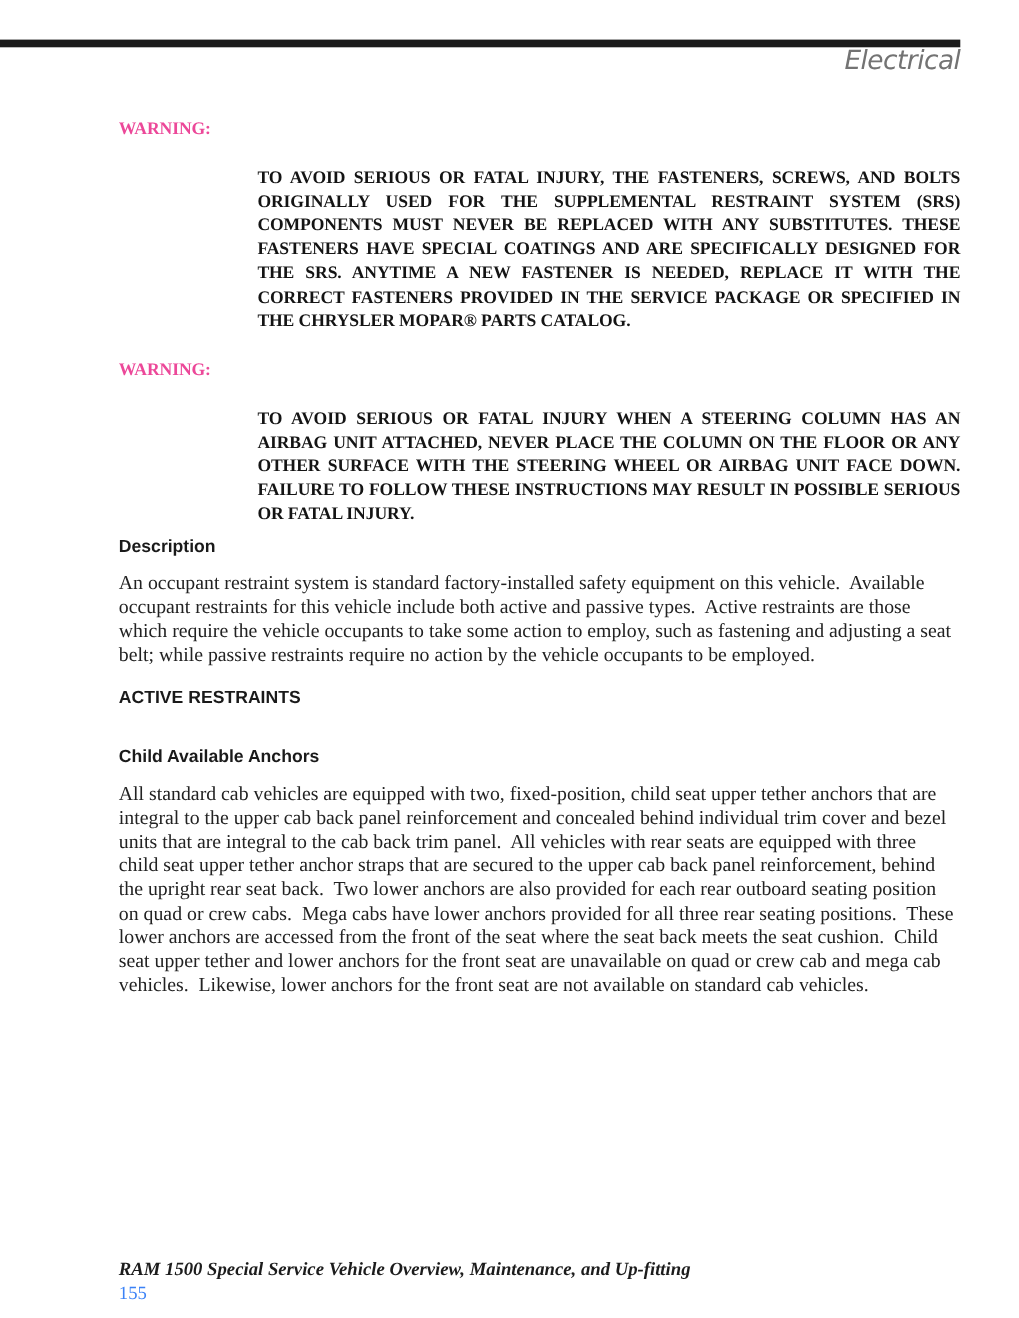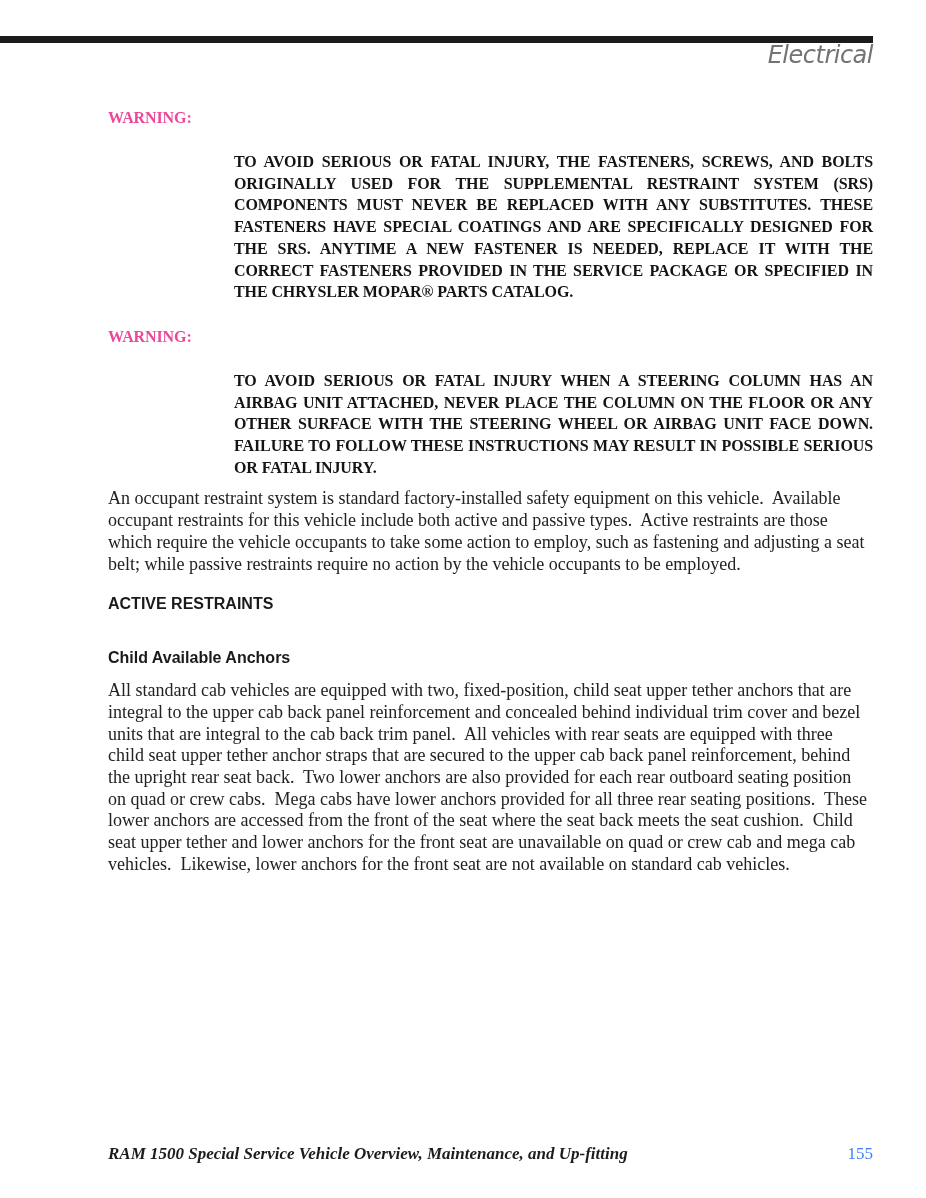--- a/index.html
+++ b/index.html
@@ -97,20 +97,21 @@
   .body-para.description { margin-bottom: 19px; }
   .body-para.description + .h-sans { }
   .footer {
     position: absolute;
     left: 108px;
     top: 1143px;
     width: 765px;
     display: flex;
     justify-content: space-between;
     align-items: baseline;
+    flex-direction: column;
   }
   .footer-title {
     font-family: "Liberation Serif", serif;
     font-style: italic;
     font-weight: bold;
     font-size: 17px;
     line-height: 22px;
     color: #1c1c1c;
   }
   .footer-page {
@@ -134,20 +135,21 @@
     <div class="warning-block first">
       <div class="warning-label">WARNING:</div>
       <div class="warning-text">TO AVOID SERIOUS OR FATAL INJURY, THE FASTENERS, SCREWS, AND BOLTS ORIGINALLY USED FOR THE SUPPLEMENTAL RESTRAINT SYSTEM (SRS) COMPONENTS MUST NEVER BE REPLACED WITH ANY SUBSTITUTES.  THESE FASTENERS HAVE SPECIAL COATINGS AND ARE SPECIFICALLY DESIGNED FOR THE SRS.  ANYTIME A NEW FASTENER IS NEEDED, REPLACE IT WITH THE CORRECT FASTENERS PROVIDED IN THE SERVICE PACKAGE OR SPECIFIED IN THE CHRYSLER MOPAR® PARTS CATALOG.</div>
     </div>
 
     <div class="warning-block second">
       <div class="warning-label">WARNING:</div>
       <div class="warning-text">TO AVOID SERIOUS OR FATAL INJURY WHEN A STEERING COLUMN HAS AN AIRBAG UNIT ATTACHED, NEVER PLACE THE COLUMN ON THE FLOOR OR ANY OTHER SURFACE WITH THE STEERING WHEEL OR AIRBAG UNIT FACE DOWN. FAILURE TO FOLLOW THESE INSTRUCTIONS MAY RESULT IN POSSIBLE SERIOUS OR FATAL INJURY.</div>
     </div>
 
+    <h2 class="h-sans h-description">Description</h2>
 
     <p class="body-para description">An occupant restraint system is standard factory-installed safety equipment on this vehicle.  Available occupant restraints for this vehicle include both active and passive types.  Active restraints are those which require the vehicle occupants to take some action to employ, such as fastening and adjusting a seat belt; while passive restraints require no action by the vehicle occupants to be employed.</p>
 
     <h2 class="h-sans h-active-restraints">ACTIVE RESTRAINTS</h2>
 
     <h3 class="h-sans h-child-anchors">Child Available Anchors</h3>
 
     <p class="body-para">All standard cab vehicles are equipped with two, fixed-position, child seat upper tether anchors that are integral to the upper cab back panel reinforcement and concealed behind individual trim cover and bezel units that are integral to the cab back trim panel.  All vehicles with rear seats are equipped with three child seat upper tether anchor straps that are secured to the upper cab back panel reinforcement, behind the upright rear seat back.  Two lower anchors are also provided for each rear outboard seating position on quad or crew cabs.  Mega cabs have lower anchors provided for all three rear seating positions.  These lower anchors are accessed from the front of the seat where the seat back meets the seat cushion.  Child seat upper tether and lower anchors for the front seat are unavailable on quad or crew cab and mega cab vehicles.  Likewise, lower anchors for the front seat are not available on standard cab vehicles.</p>
 
   </div>

